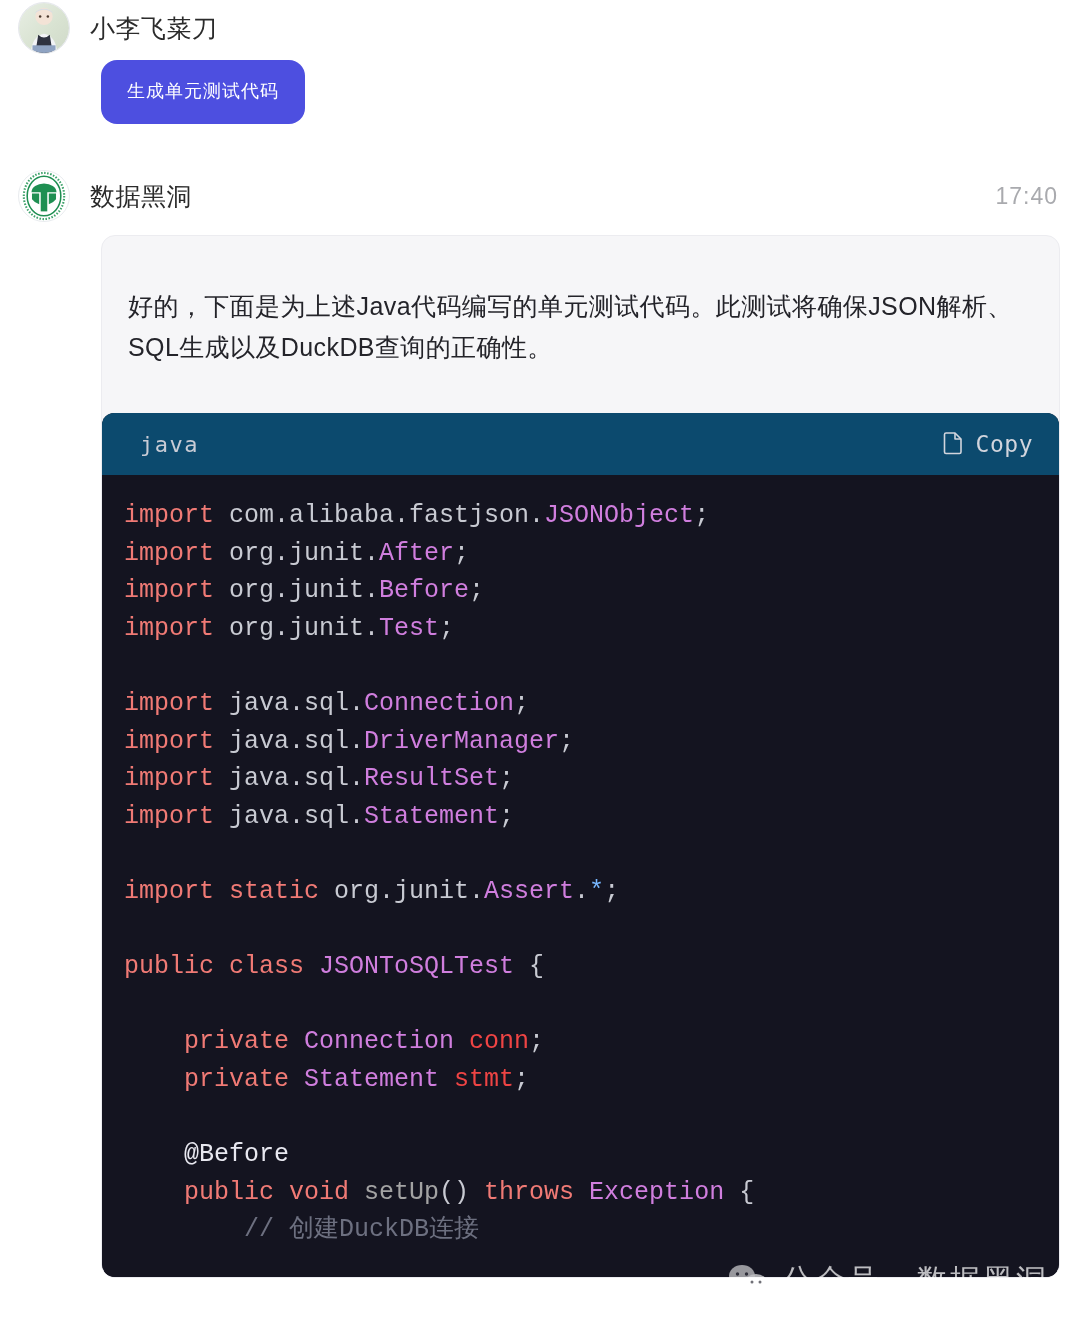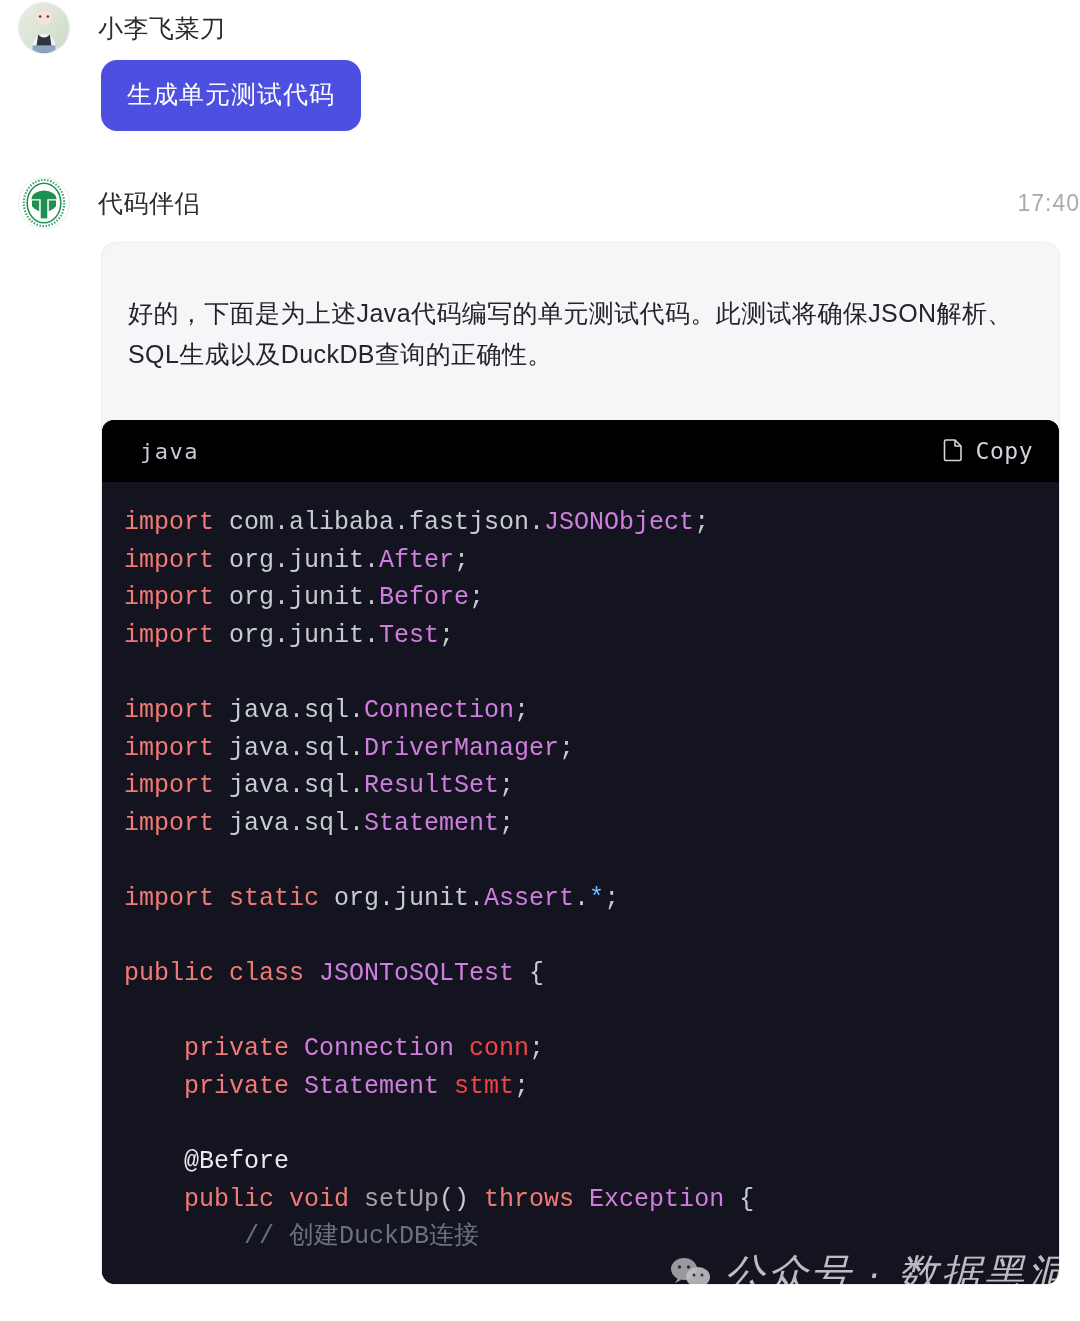--- a/index.html
+++ b/index.html
@@ -27,43 +27,44 @@
     width: 52px; height: 52px; border-radius: 50%;
     flex: 0 0 52px;
     overflow: hidden;
     background: #eceef2;
     border: 1px solid #e6e8ec;
     position: relative;
   }
   .avatar svg { display:block; width: 100%; height: 100%; }
 
   .sender-name {
-    margin-left: 28px;
+    margin-left: 20px;
     font-size: 25px;
     color: #2b2b2b;
     font-weight: 400;
     letter-spacing: .5px;
     white-space: nowrap;
   }
   .timestamp {
     margin-left: auto;
+    margin-right: 22px;
     font-size: 23px;
     color: #a9aaae;
     letter-spacing: 1px;
   }
 
   
   .user-bubble-row { padding-left: 101px; margin-top: 4px; }
   .user-bubble {
     display: inline-block;
     background: #4d4fe0;
     color: #ffffff;
     border-radius: 16px;
     padding: 22px 26px 24px 26px;
-    font-size: 25px;
+    font-size: 18px;
     line-height: 1;
     letter-spacing: 1px;
   }
 
   
   .assistant-turn { margin-top: 44px; }
   .assistant-turn .avatar { background: #ffffff; border-color: #e9ecef; }
 
   .assist-bubble-row { padding-left: 101px; padding-right: 20px; margin-top: 11px; }
   .assist-bubble {
@@ -91,21 +92,21 @@
   }
 
   
   .code-block {
     margin: 46px 0 0 0;
     border-radius: 12px 12px 0 0;
     overflow: hidden;
     background: #141420;
   }
   .code-head {
-    background: #000000;
+    background: #0c4a6e;
     height: 62px;
     display: flex; align-items: center;
     padding: 0 26px 0 38px;
   }
   .code-lang {
     font-family: "DejaVu Sans Mono", "Liberation Mono", monospace;
     font-size: 22px;
     color: #c9ccd6;
     letter-spacing: 1.5px;
   }
@@ -139,31 +140,30 @@
   .t-plain { color: #ef4444; }        
   .t-punc  { color: #c8cad2; }
   .t-op    { color: #79b8ff; }
   .t-com   { color: #6d7080; }
   .t-anno  { color: #e8e8f0; margin-top: 44px; }
   .t-fn    { color: #a3a3a3; }
 
   
   .watermark {
     position: absolute;
-    right: 10px;
+    right: 31px;
     bottom: 20px;
     display: flex;
     align-items: center;
     gap: 12px;
-    font-size: 40px;
+    font-size: 30px;
     color: rgba(255,255,255,0.72);
     letter-spacing: 3px;
     pointer-events: none;
     white-space: nowrap;
-    font-style: italic;
   }
   .watermark svg { display:block; opacity: .72; }
 </style>
 </head>
 <body>
 
 <div class="chat">
 
   <div class="turn">
     <div class="turn-head">
@@ -204,21 +204,21 @@
         <svg viewBox="0 0 52 52">
           <circle cx="26" cy="26" r="25" fill="#ffffff"></circle>
           <ellipse cx="26" cy="26" rx="21" ry="24" fill="none" stroke="#3da16a" stroke-width="2.2" stroke-dasharray="1.6 1.6"></ellipse>
           <ellipse cx="26" cy="26" rx="17.5" ry="20.5" fill="none" stroke="#1f8f52" stroke-width="1.6"></ellipse>
           <path d="M13 22 a13 9 0 0 1 26 0 z" fill="#1f8f52"></path>
           <rect x="22.6" y="21" width="6.8" height="21" fill="#1f8f52"></rect>
           <path d="M13.5 23.5 h7.5 v11 q-4.5 -1 -7.5 -5 z" fill="#1f8f52"></path>
           <path d="M38.5 23.5 h-7.5 v11 q4.5 -1 7.5 -5 z" fill="#1f8f52"></path>
         </svg>
       </div>
-      <div class="sender-name">代码伴侣</div>
+      <div class="sender-name">数据黑洞</div>
       <div class="timestamp">17:40</div>
     </div>
 
     <div class="assist-bubble-row">
       <div class="assist-bubble">
 
         <div class="assist-para">好的，下面是为上述Java代码编写的单元测试代码。此测试将确保JSON解析、SQL生成以及DuckDB查询的正确性。</div>
 
 
         <div class="code-block">

